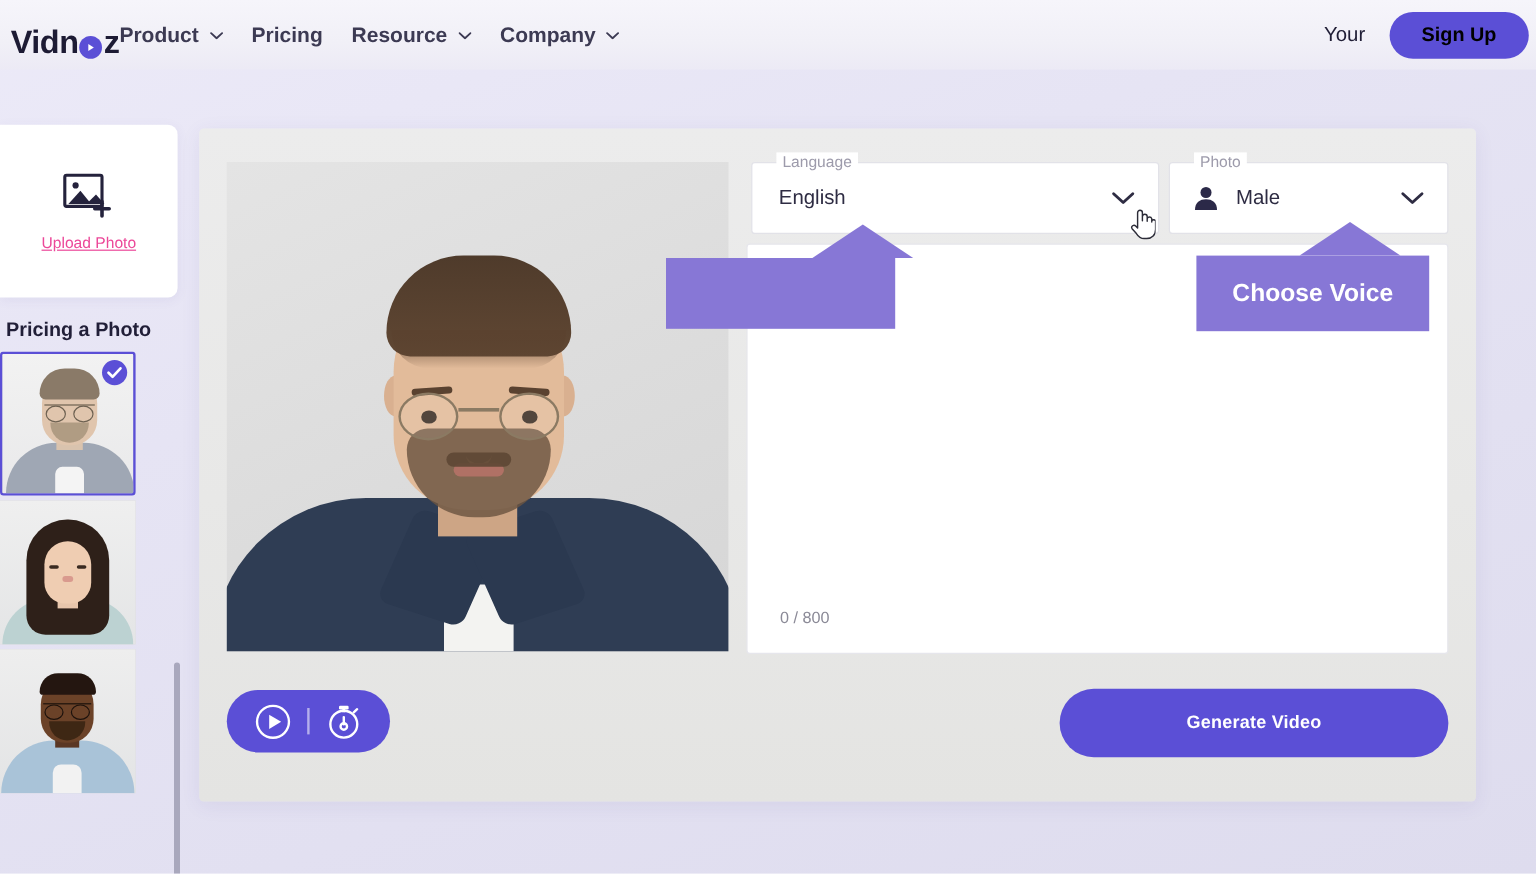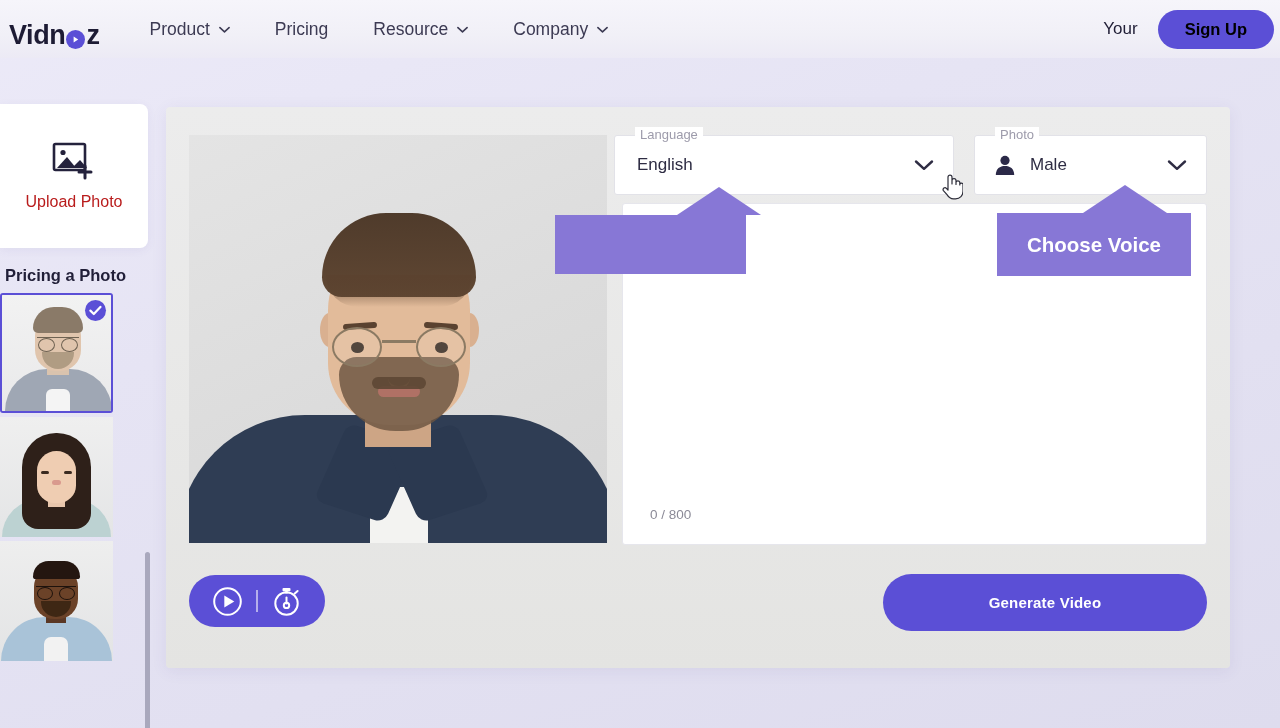--- a/index.html
+++ b/index.html
@@ -49,22 +49,22 @@
     background: #5b4fd6;
     margin: 5px 1px 0 1px;
     position: relative;
     top: 2px;
   }
   .logo .logo-o svg { display: block; }
 
   .nav {
     display: flex;
     align-items: center;
-    margin-left: 50px;
-    gap: 45px;
+    gap: 24px;
+    font-weight: bold;
   }
   .nav-item {
     display: flex;
     align-items: center;
     gap: 9px;
     font-size: 17.5px;
     color: #3c3a53;
     cursor: pointer;
     white-space: nowrap;
   }
@@ -116,22 +116,23 @@
     box-shadow: 0 2px 10px rgba(80,70,150,0.07);
     display: flex;
     flex-direction: column;
     align-items: center;
     justify-content: center;
     cursor: pointer;
   }
   .upload-icon { width: 44px; height: 40px; margin-bottom: 12px; }
   .upload-icon svg { display: block; }
   .upload-label {
-    font-size: 16px;
-    color: #b91c1c;
+    font-size: 13px;
+    color: #ec4899;
+    text-decoration: underline;
   }
 
   .select-photo-title {
     margin: 18px 0 8px 5px;
     font-size: 16.5px;
     font-weight: 700;
     color: #211f38;
   }
 
   .thumb-list {
@@ -379,21 +380,21 @@
     color: #9d9bab;
   }
   .field-value {
     font-size: 17px;
     color: #2e2c43;
   }
   .field-chev { width: 20px; height: 12px; }
   .field-chev svg { display: block; }
 
   #language-field {
-    left: 448px; top: 28px;
+    left: 460px; top: 28px;
     width: 340px; height: 60px;
     display: flex; align-items: center;
     padding: 0 19px 0 22px;
     cursor: pointer;
   }
   #language-field .field-value { flex: 1; }
 
   #voices-field {
     left: 808px; top: 28px;
     width: 233px; height: 60px;

